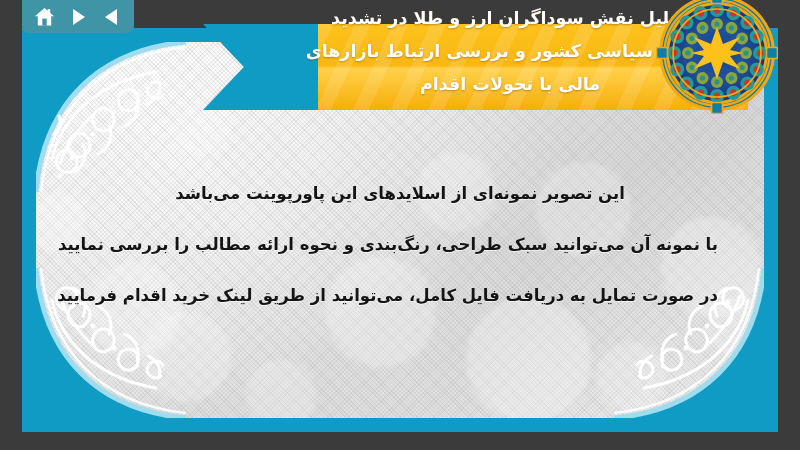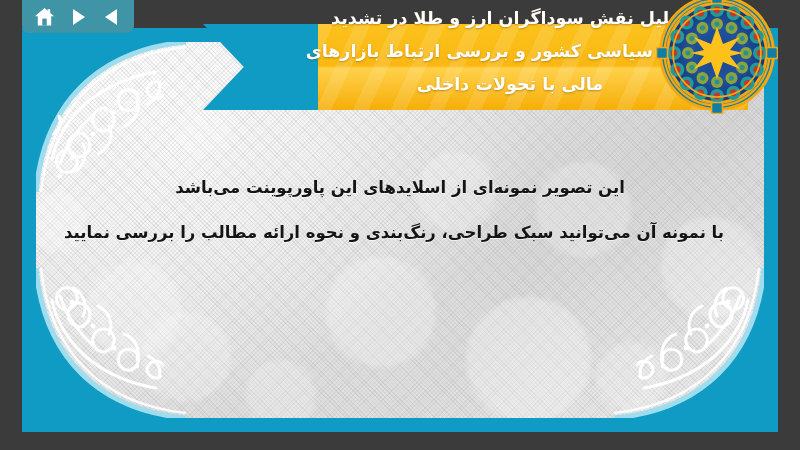--- a/index.html
+++ b/index.html
@@ -94,21 +94,21 @@
   }
 
   
   .body-text{
     position:absolute;left:30px;right:30px;top:118px;
     text-align:center;direction:rtl;
     color:#141414;font-size:16.5px;line-height:35px;font-weight:bold;
     z-index:25;
     text-shadow:0 1px 0 rgba(255,255,255,.6);
   }
-  .body-text p{margin:10px;white-space:nowrap;}
+  .body-text p{margin:16px;white-space:nowrap;}
 </style>
 </head>
 <body>
 
 <div id="stage">
 
   <div class="slide">
     <div class="slide-inner">
 
       <div class="texture"></div>
@@ -213,33 +213,34 @@
             <circle cx="78" cy="70" r="2.4"></circle>
               <circle cx="101" cy="52" r="2.2"></circle>
             <circle cx="124" cy="42" r="2"></circle>
           </g>
         </svg>
       </div>
 
       <div class="body-text">
         <p>این تصویر نمونه‌ای از اسلایدهای این پاورپوینت می‌باشد</p>
         <p>با نمونه آن می‌توانید سبک طراحی، رنگ‌بندی و نحوه ارائه مطالب را بررسی نمایید</p>
+        <p>در صورت تمایل به دریافت فایل کامل، می‌توانید از طریق لینک خرید اقدام فرمایید</p>
       </div>
 
     </div>
   </div>
 
   <div class="banner-wrap">
     <div class="banner-tail"></div>
     <div class="banner-gold"></div>
 
     <div class="banner-title">
       <span>تحلیل نقش سوداگران ارز و طلا در تشدید</span>
       <span>التهاب سیاسی کشور و بررسی ارتباط بازارهای</span>
-      <span>مالی با تحولات داخلی</span>
+      <span>مالی با تحولات اقدام</span>
     </div>
 
     <div class="medallion">
       <svg viewBox="0 0 122 122" width="122" height="122">
         <defs>
           <radialGradient id="medbg" cx="50%" cy="50%" r="50%">
             <stop offset="0%" stop-color="#1b3f8f"></stop>
             <stop offset="55%" stop-color="#20539b"></stop>
             <stop offset="100%" stop-color="#17357d"></stop>
           </radialGradient>

